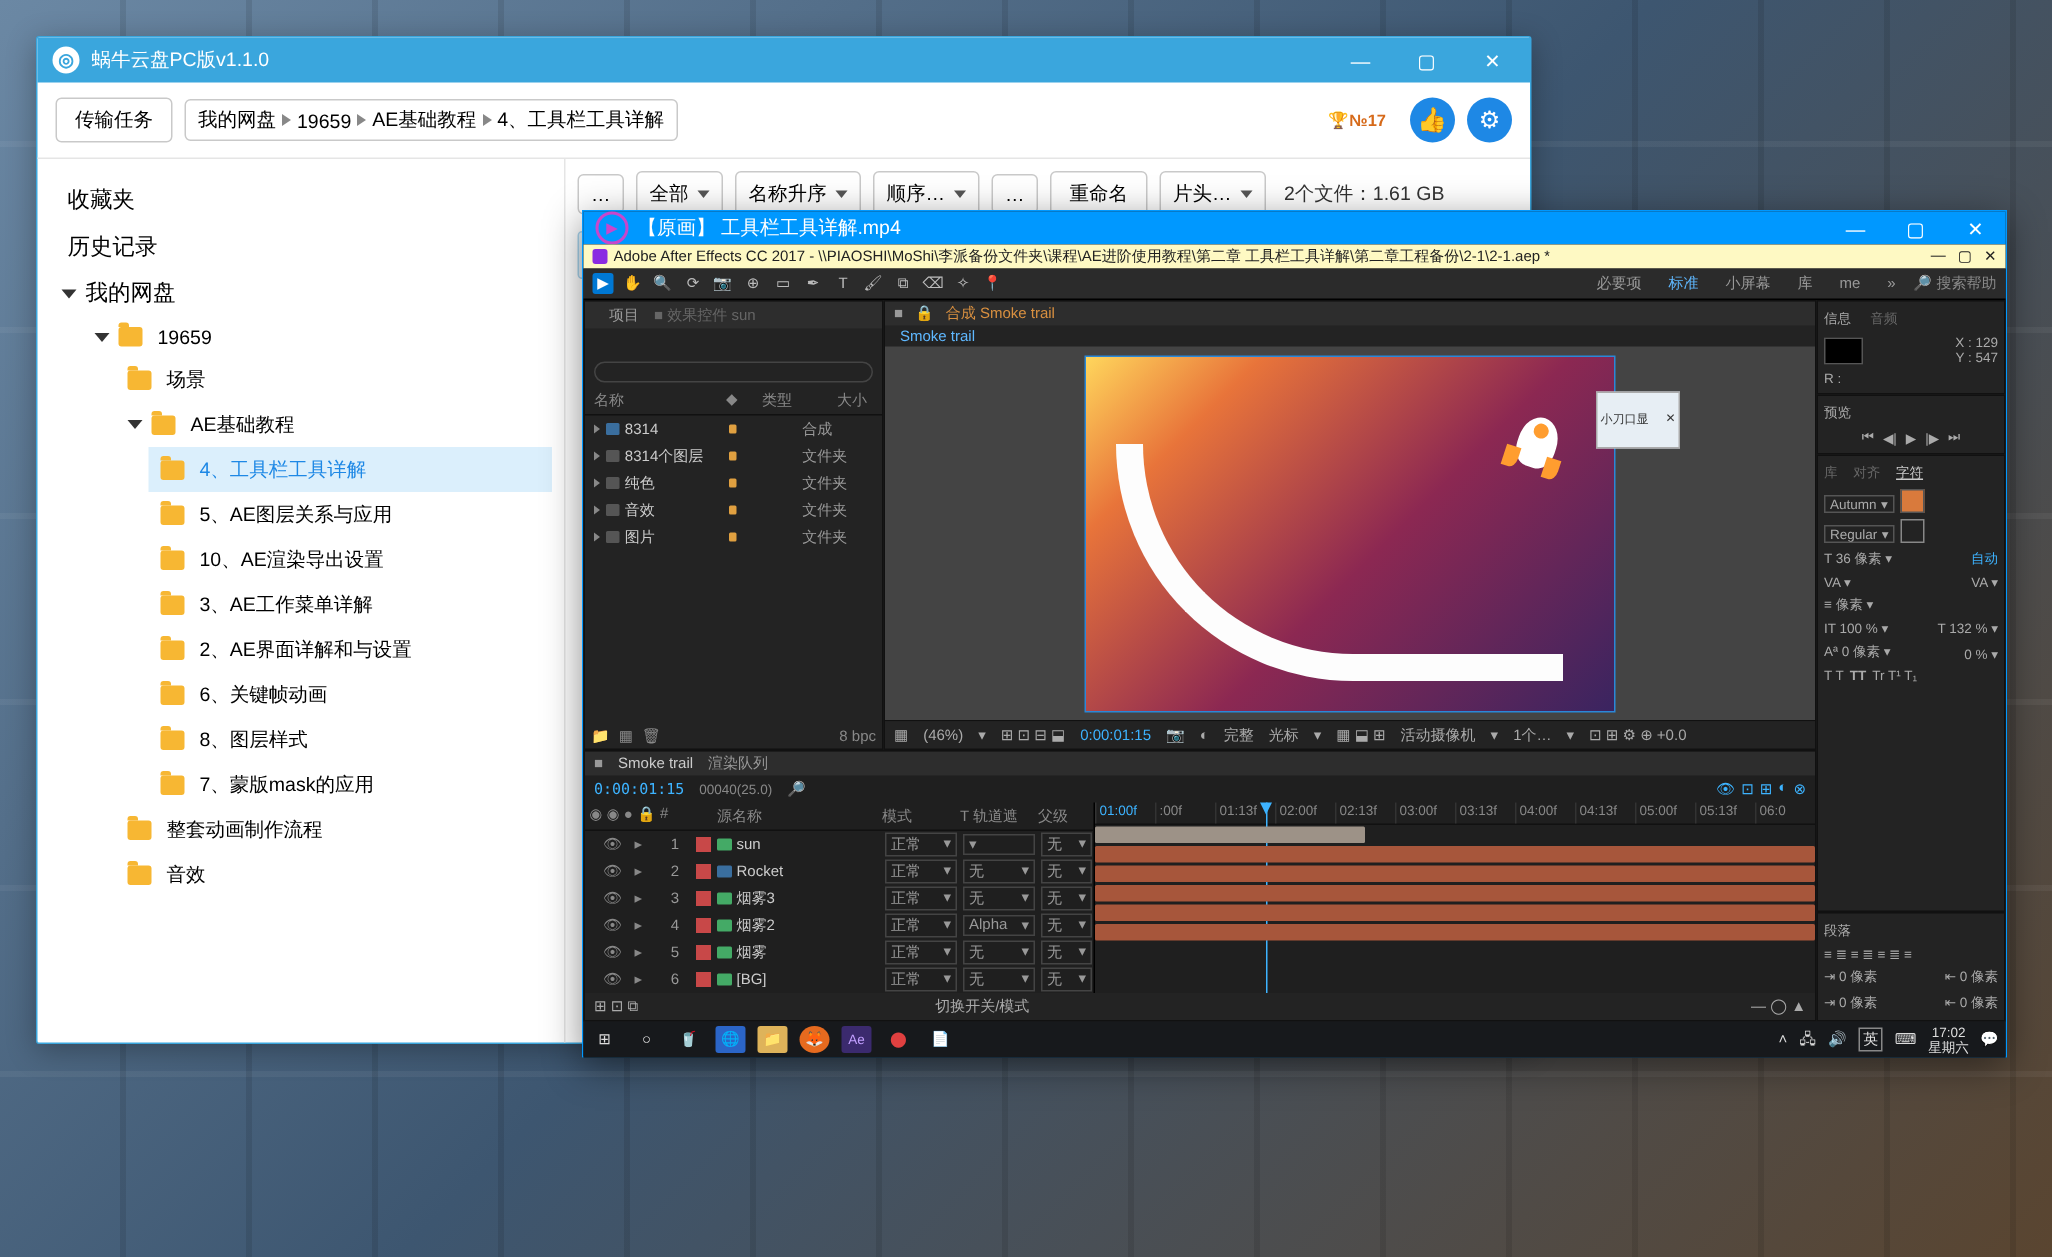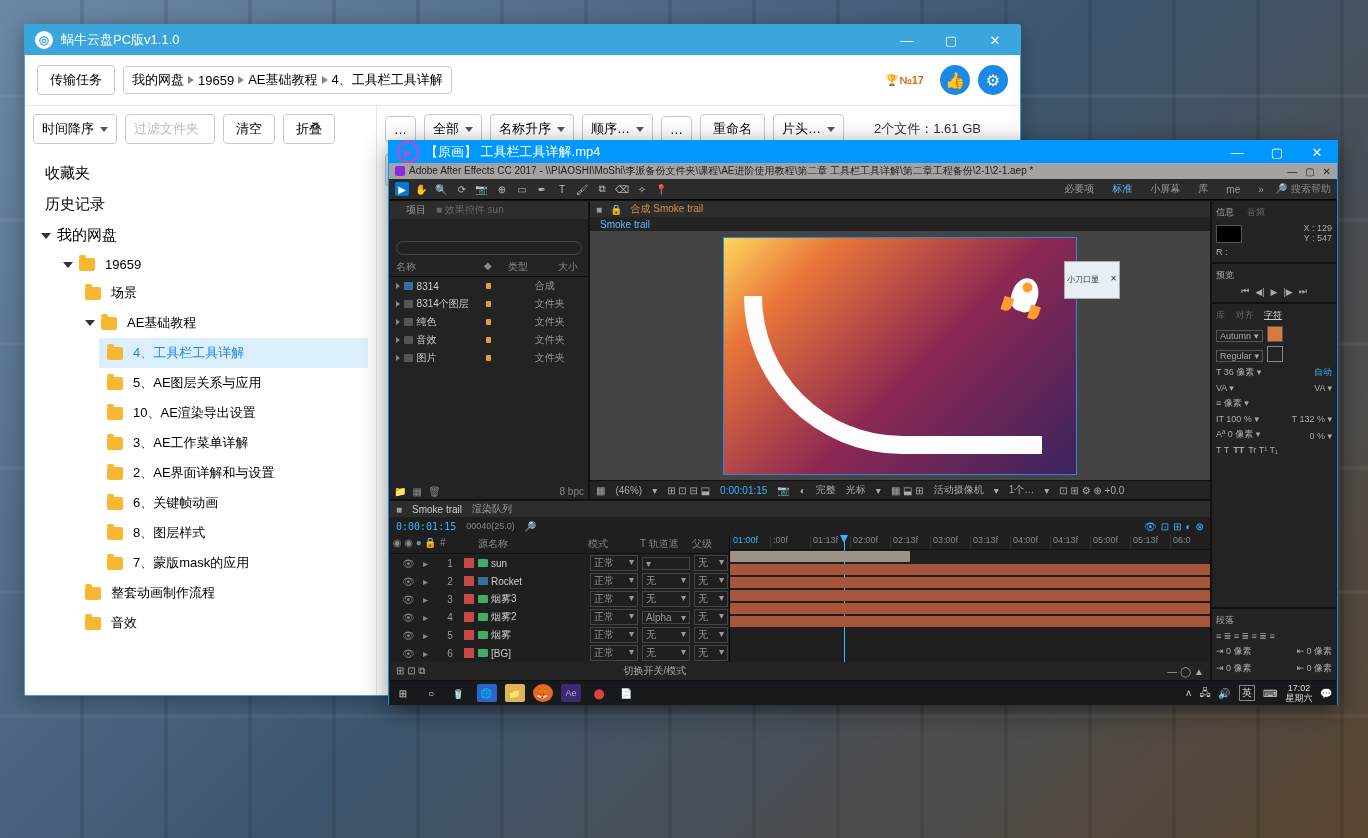--- a/index.html
+++ b/index.html
@@ -197,21 +197,21 @@
   flex: 1;
   padding: 8px;
 }
 .content-toolbar {
   display: flex;
   gap: 8px;
   align-items: center;
   margin-bottom: 10px;
 }
 .file-info {
-  margin-left: 22px;
+  margin-left: 4px;
   color: #333;
 }
 .file-block {
   background: #e6f3fb;
   border: 1px solid #a9d5ee;
   color: #1e88e5;
   border-radius: 3px;
   padding: 6px 10px;
   display: inline-block;
 }
@@ -258,21 +258,21 @@
   color: #ccc;
   font-size: 10px;
   display: flex;
   flex-direction: column;
   position: relative;
 }
 
 
 .ae-titlebar {
   height: 16px;
-  background: #a3a3a3;
+  background: #fef9c3;
   color: #222;
   font-size: 10px;
   display: flex;
   align-items: center;
   padding: 0 6px;
 }
 .ae-titlebar .ae-win-btns { margin-left: auto; display:flex; gap:8px; }
 .ae-menubar {
   height: 16px;
   background: #3d3d3d;
@@ -563,29 +563,20 @@
         <span class="sep"></span>
       <span>4、工具栏工具详解</span>
     </div>
     <span class="rank-badge">🏆№17</span>
     <span class="circle-btn thumb-btn">👍</span>
     <span class="circle-btn gear-btn">⚙</span>
   </div>
 
   <div class="cloud-body">
     <div class="sidebar">
-      <div class="filter-row">
-        <span class="combo">
-            <span>时间降序</span>
-            <span class="caret"></span>
-          </span>
-        <span class="filter-input" style="color:#bbb" placeholder="过滤文件夹">过滤文件夹</span>
-        <button class="btn">清空</button>
-        <button class="btn">折叠</button>
-      </div>
 
       <div class="tree-node" style="margin-left:4px;font-size:15px;padding-top:10px;">
         <span>收藏夹</span>
       </div>
       <div class="tree-node" style="margin-left:4px;font-size:15px;">
         <span>历史记录</span>
       </div>
 
       <div class="tree-node" style="font-size:15px;">
         <span class="arrow"></span>

